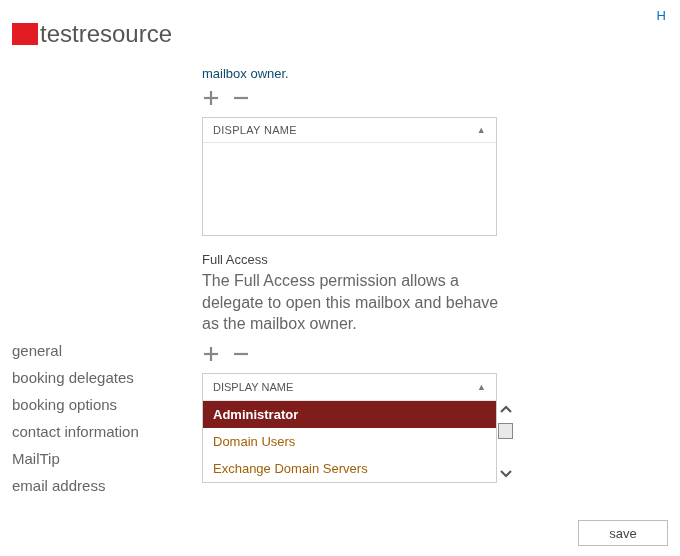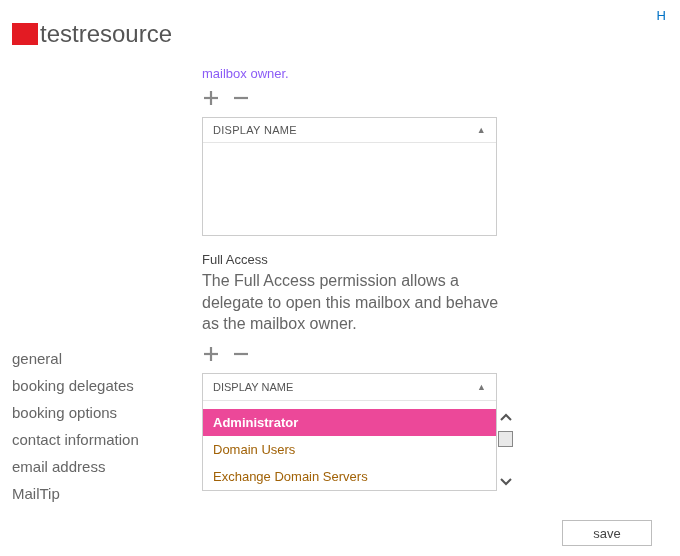--- a/index.html
+++ b/index.html
@@ -64,21 +64,21 @@
       font-size: 12px;
       color: #333;
     }
     .main {
       flex: 1;
       padding-right: 170px;
       padding-left: 10px;
     }
     .section-label {
       font-size: 13px;
-      color: #8b5cf6;
+      color: #0c4a6e;
       margin-bottom: 6px;
     }
     .section-desc {
       font-size: 16px;
       color: #666;
       margin-bottom: 10px;
       line-height: 1.35;
     }
     .addremove {
       display: flex;
@@ -134,24 +134,23 @@
     .table-body {
       position: relative;
     }
     .row {
       font-size: 13px;
       padding: 6px 10px;
       color: #a16207;
       cursor: pointer;
     }
     .row.selected {
-      background: #ec4899;
+      background: #7f1d1d;
       color: #fff;
       font-weight: 600;
-      margin-top: 8px;
     }
     .scrollbar {
       position: absolute;
       top: 0;
       right: -18px;
       width: 16px;
       height: 100%;
       display: flex;
       flex-direction: column;
       align-items: center;
@@ -179,21 +178,21 @@
     .section-block { margin-bottom: 16px; }
     .fullaccess-title {
       font-size: 13px;
       color: #444;
       margin-bottom: 3px;
       margin-top: 12px;
     }
     .footer {
       position: absolute;
       bottom: 10px;
-      right: 28px;
+      right: 12px;
       display: flex;
       gap: 10px;
     }
     .btn {
       width: 90px;
       height: 26px;
       border: 1px solid #bdbdbd;
       background: #fff;
       font-size: 13px;
       color: #444;
@@ -215,22 +214,22 @@
   <div class="red-square"></div>
   <div class="title">testresource</div>
 </div>
 
 <div class="content">
   <div class="sidebar">
     <div class="sidebar-item">general</div>
     <div class="sidebar-item">booking delegates</div>
     <div class="sidebar-item">booking options</div>
     <div class="sidebar-item">contact information</div>
+    <div class="sidebar-item">MailTip</div>
     <div class="sidebar-item">email address</div>
-    <div class="sidebar-item">MailTip</div>
   </div>
 
   <div class="main">
 
     <div class="section-block">
       <div class="section-label">mailbox owner.</div>
       <div class="addremove">
         <div class="icon-btn">
           <svg width="16" height="16" viewBox="0 0 16 16">
               <line x1="8" y1="1" x2="8" y2="15"></line>

